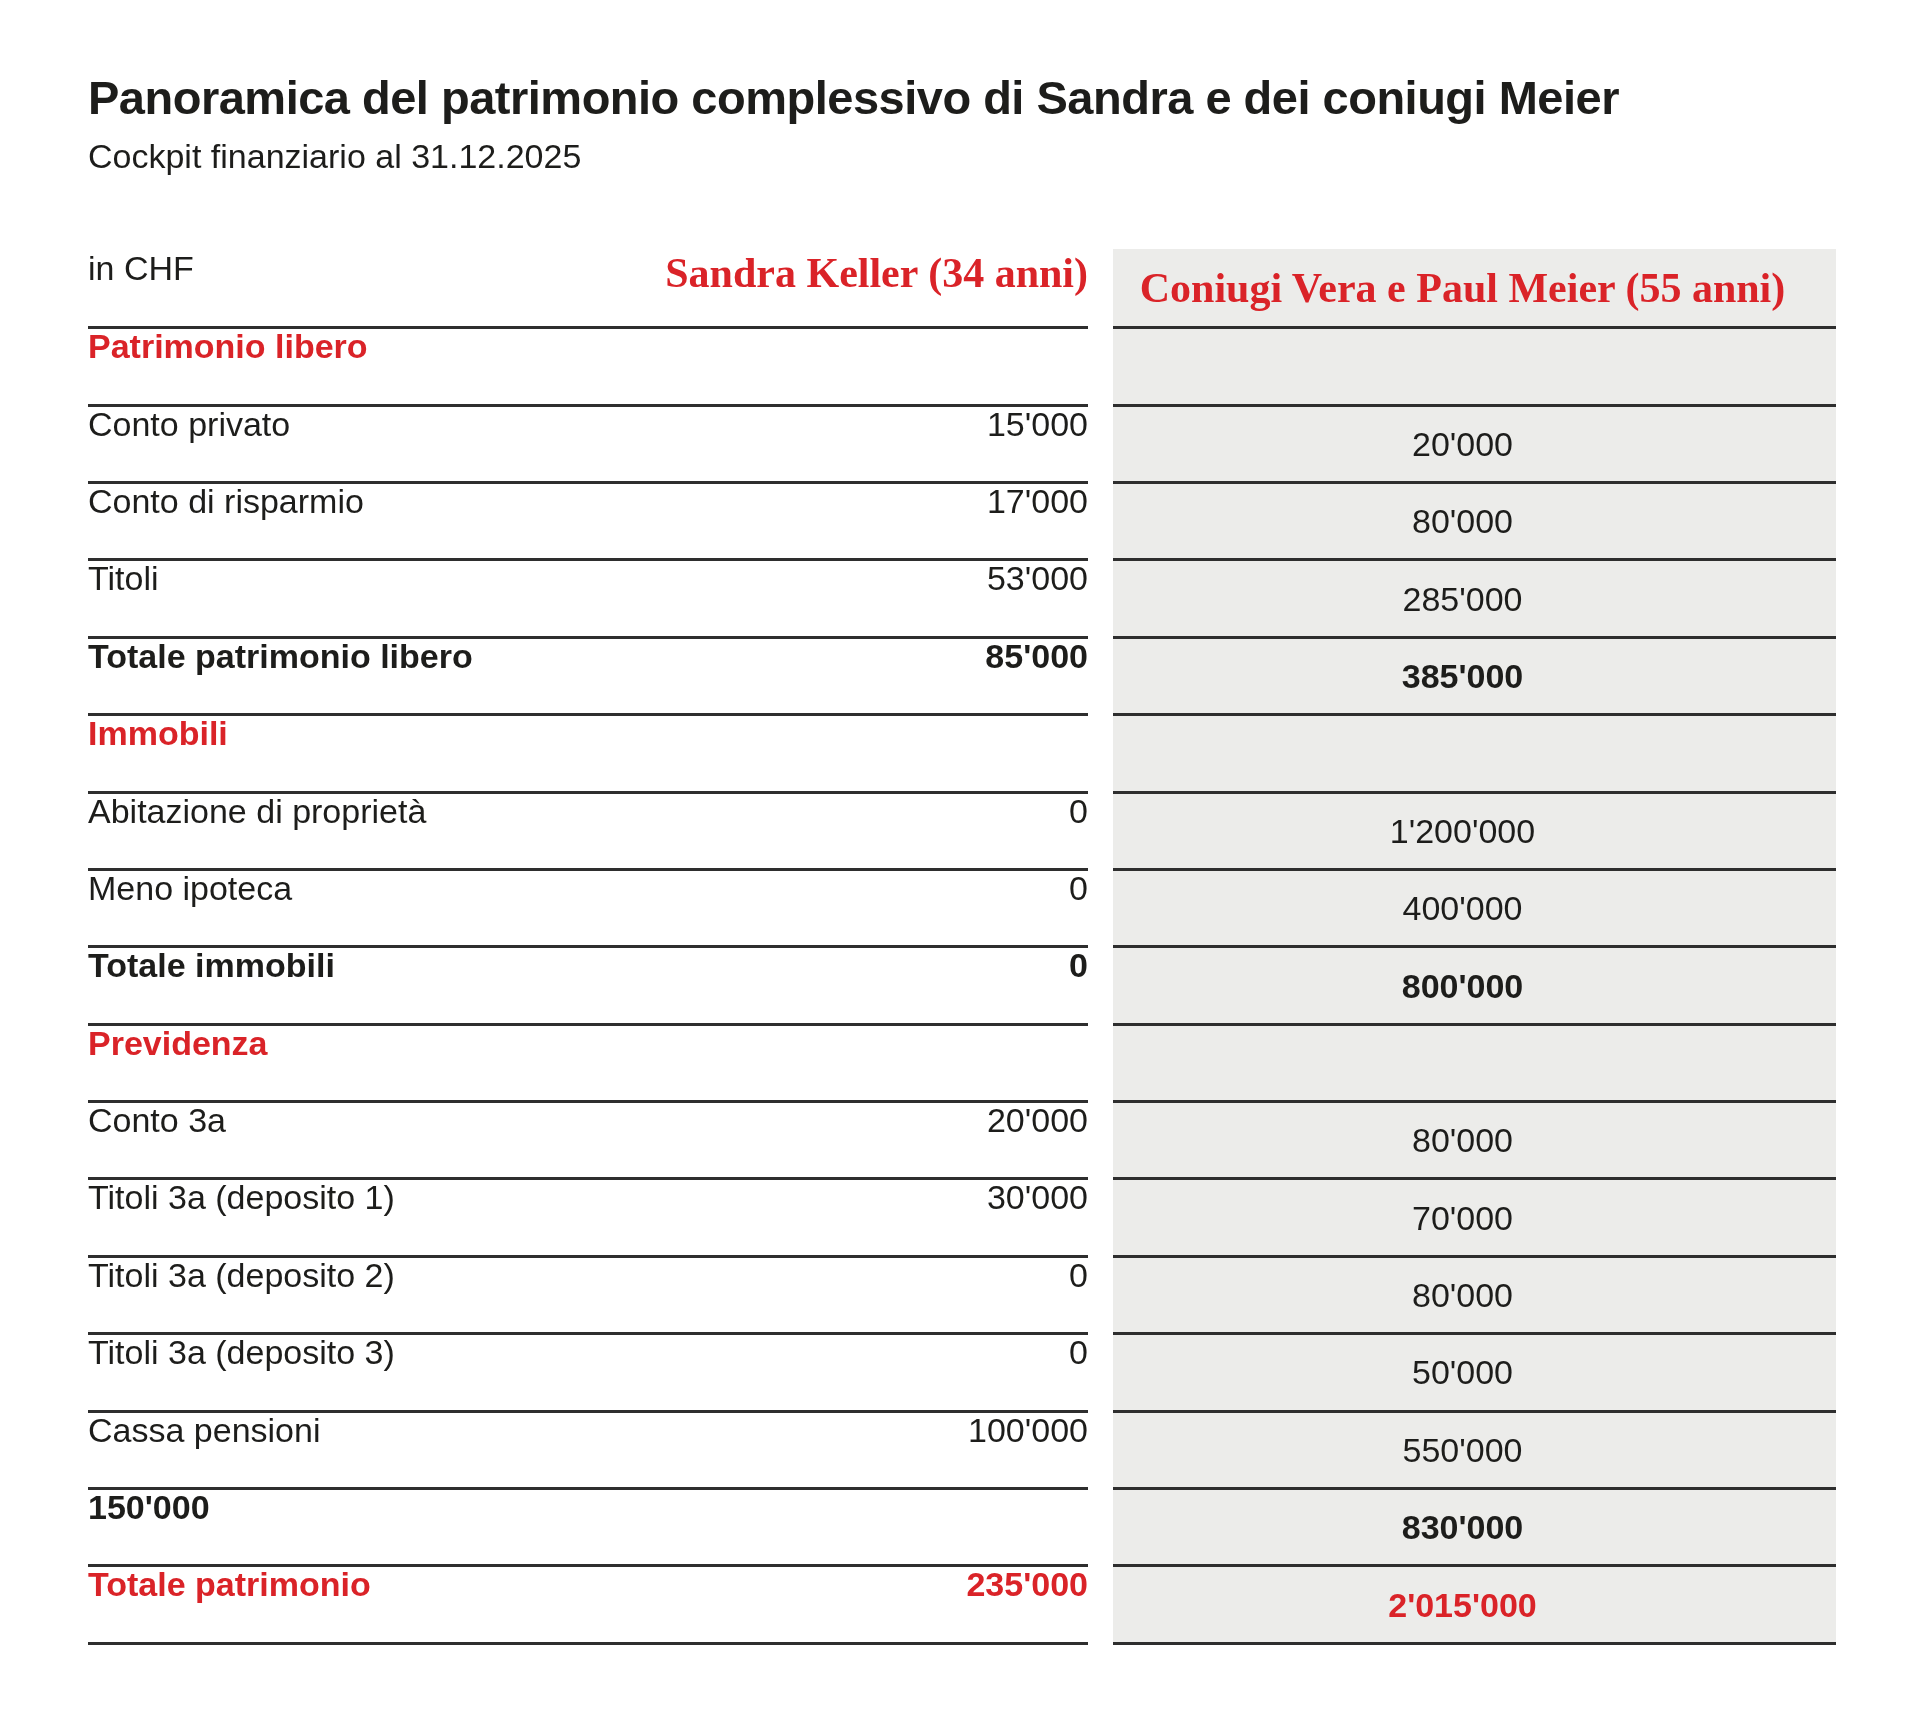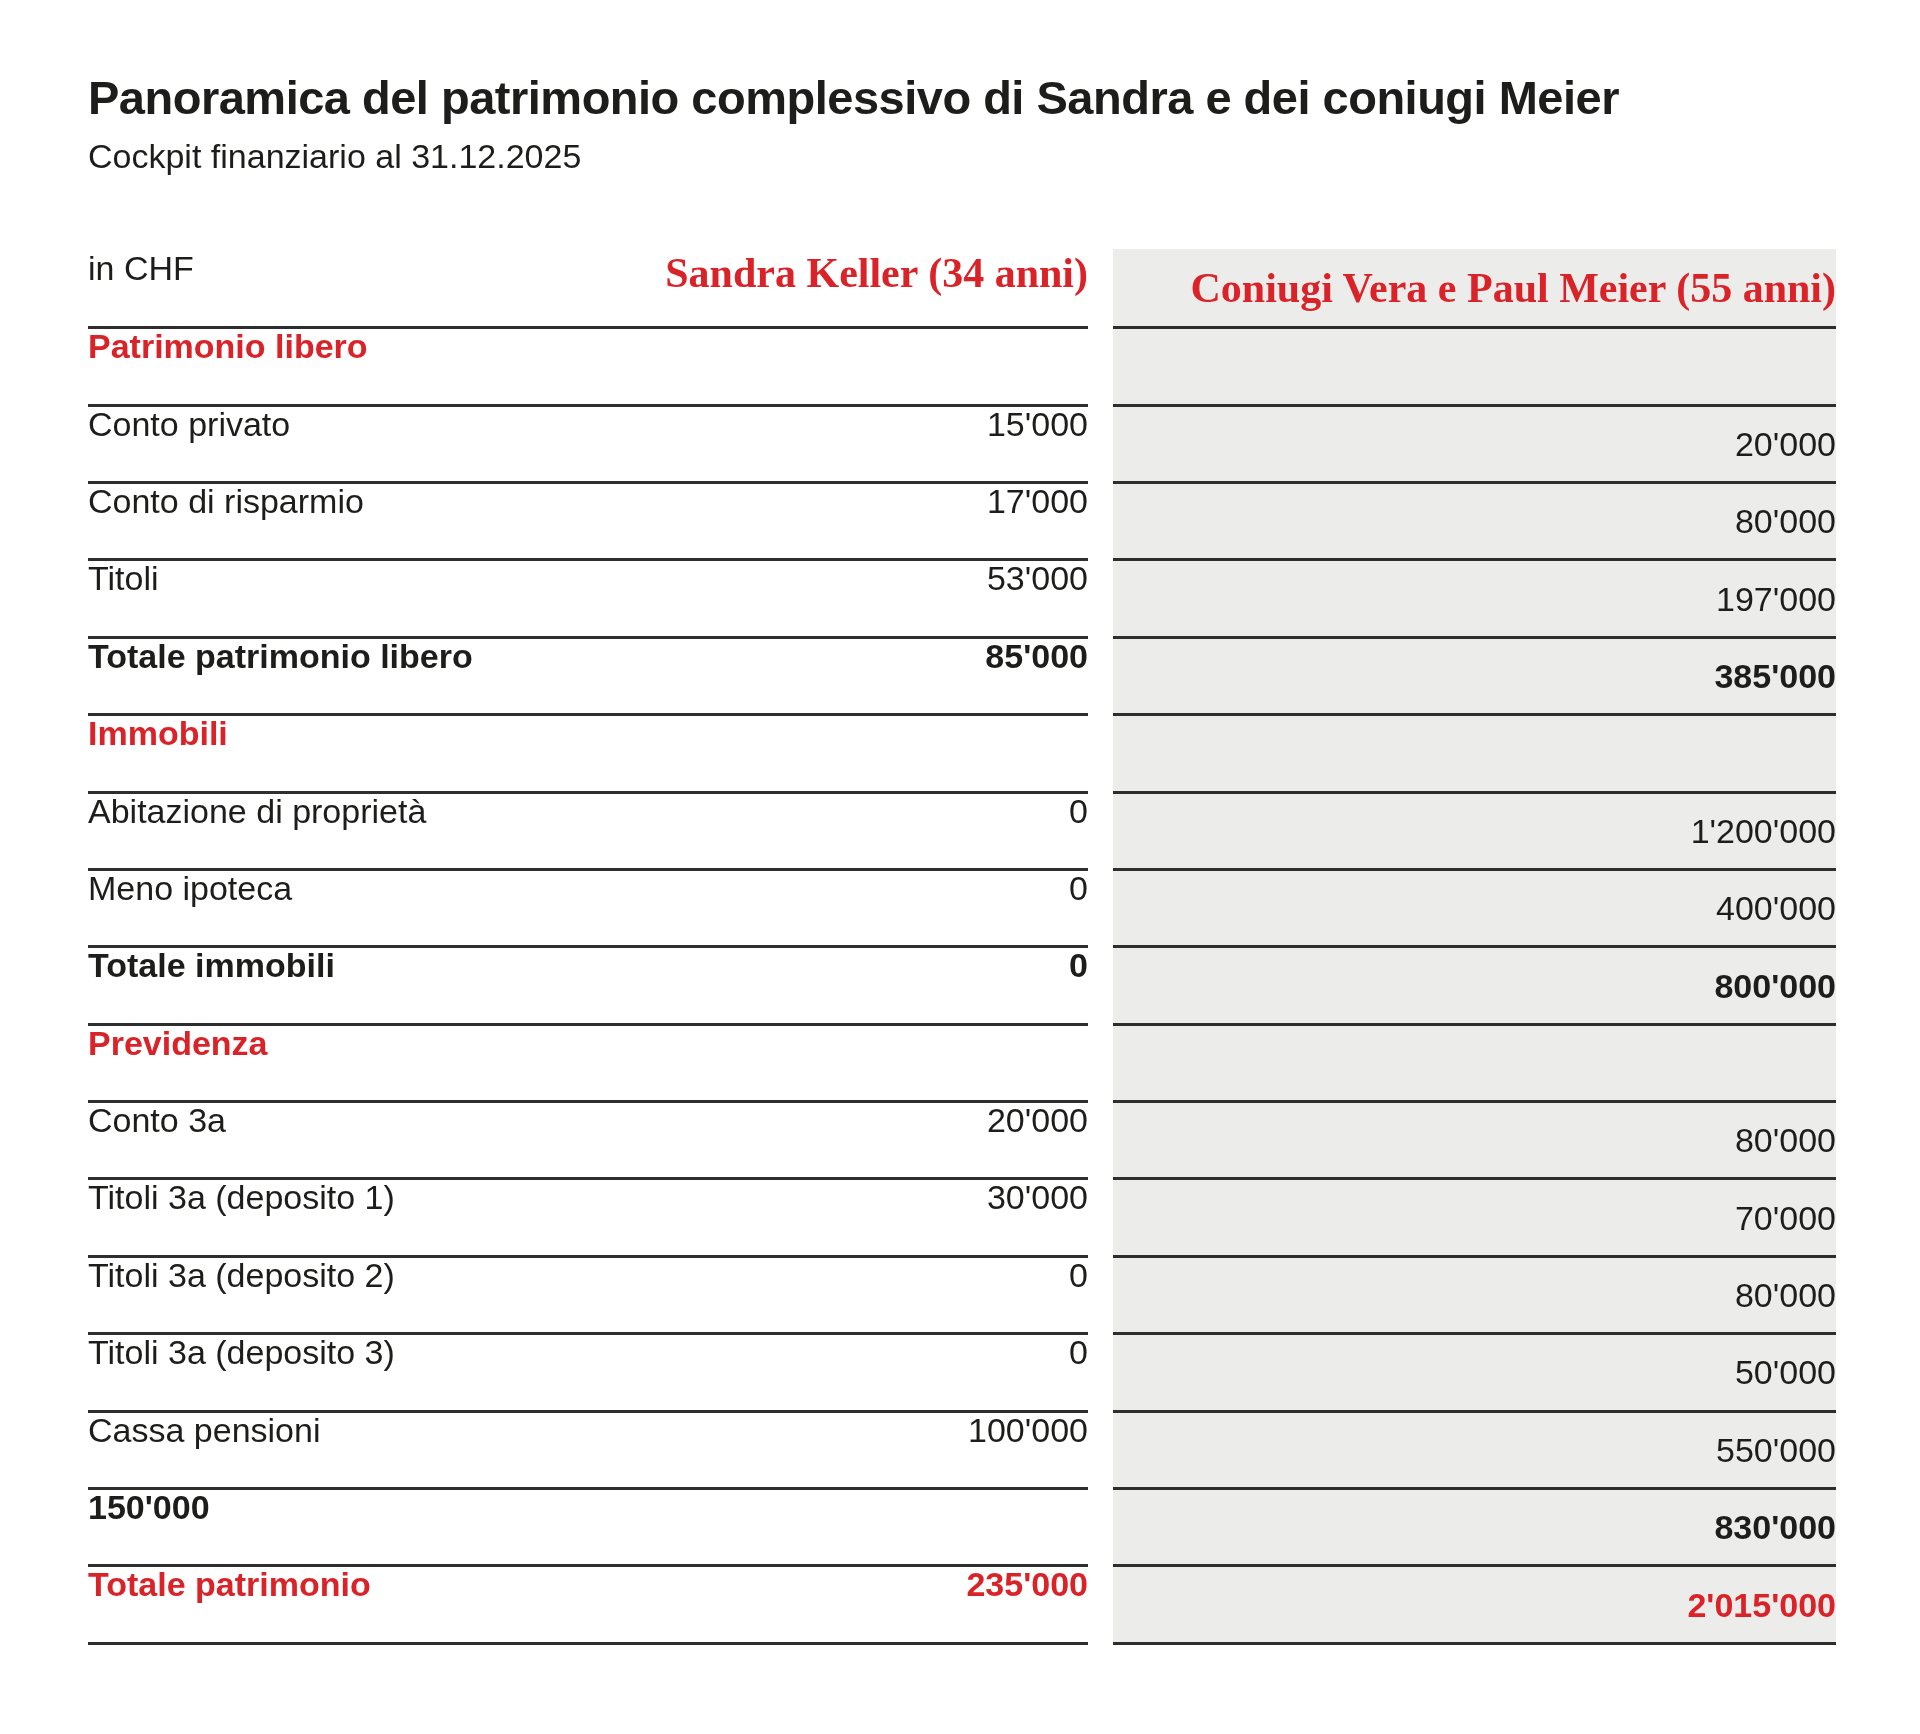--- a/index.html
+++ b/index.html
@@ -47,22 +47,23 @@
     width: 1000px;
     display: flex;
     justify-content: space-between;
     border-bottom: 3px solid var(--line);
   }
   .gap { width: 25px; }
   .cell-right {
     flex: 1;
     background: var(--colbg);
     display: flex;
-    justify-content: flex-end;
+    justify-content: center;
     align-items: center;
+    padding-right: 24px;
     border-bottom: 3px solid var(--line);
   }
   .lbl, .val { font-size: 34px; line-height: 1; white-space: nowrap; }
   .val { text-align: right; }
 
   
   .row.header .unit { font-size: 34px; color: var(--text); font-weight: normal; }
   .row.header .colhead { font-size: 42px; font-weight: bold; color: var(--accent); font-family: Liberation Serif, serif; }
 
   
@@ -125,21 +126,21 @@
       </div>
     </div>
 
     <div class="row data">
       <div class="cell-left">
         <span class="lbl">Titoli</span>
         <span class="val">53'000</span>
       </div>
       <div class="gap"></div>
       <div class="cell-right">
-        <span class="val">197'000</span>
+        <span class="val">285'000</span>
       </div>
     </div>
 
     <div class="row total">
       <div class="cell-left">
         <span class="lbl">Totale patrimonio libero</span>
         <span class="val">85'000</span>
       </div>
       <div class="gap"></div>
       <div class="cell-right">

